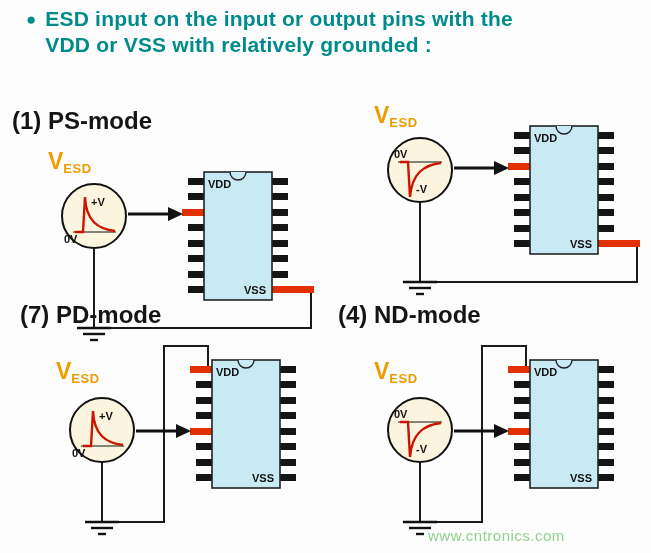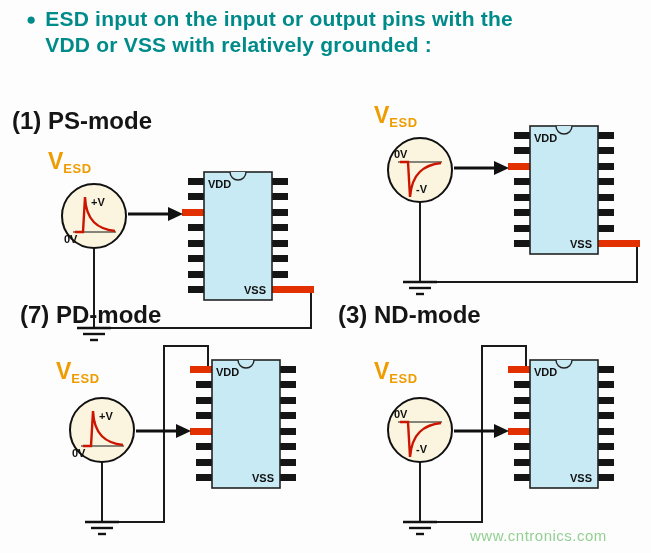--- a/index.html
+++ b/index.html
@@ -22,21 +22,21 @@
 
   .vesd{position:absolute;color:#ef9c00;font-weight:bold;font-size:23px;line-height:22px;}
   .vesd sub{font-size:13px;vertical-align:-4px;letter-spacing:0.5px;}
   .vesd-top{left:44px;top:44px;}
   .vesd-bottom{left:44px;top:60px;}
 
   
   .chiplbl{font-family:"Liberation Sans",sans-serif;font-weight:bold;font-size:11px;fill:#111;}
   .wavelbl{font-family:"Liberation Sans",sans-serif;font-weight:bold;font-size:11px;fill:#111;}
 
-  .watermark{position:absolute;left:470px;top:527px;color:#92d092;font-size:15px;letter-spacing:0.5px;}
+  .watermark{position:absolute;left:428px;top:527px;color:#92d092;font-size:15px;letter-spacing:0.5px;}
 </style>
 </head>
 <body>
 
 <div class="page">
 
   <div class="header">
     <span class="bullet">●</span>
     <div class="title">
       <div>ESD input on the input or output pins with the</div>
@@ -190,21 +190,21 @@
         <circle cx="90" cy="100" r="32" fill="#fbf5e0" stroke="#111" stroke-width="2"></circle>
         <line x1="69" y1="116" x2="112" y2="116" stroke="#111" stroke-width="1.2"></line>
         <path d="M71,116 L79,116 L81,81 C82,105 94,113 111,115" fill="none" stroke="#cc1500" stroke-width="2.4"></path>
         <text class="wavelbl" x="87" y="90">+V</text>
         <text class="wavelbl" x="60" y="127">0V</text>
       </g>
     </svg>
   </div>
 
   <div class="quad q4">
-    <div class="mode-label">(3) ND-mode</div>
+    <div class="mode-label">(4) ND-mode</div>
     <div class="vesd vesd-bottom"><span>V</span><sub>ESD</sub></div>
     <svg class="diagram-svg" width="318" height="212" viewBox="0 0 318 212">
       <g>
         <line x1="90" y1="132" x2="90" y2="192" stroke="#1a1a1a" stroke-width="2"></line>
         <polyline points="196,36 196,16 152,16 152,192 90,192" fill="none" stroke="#1a1a1a" stroke-width="2"></polyline>
       </g>
       <g stroke="#111" stroke-width="2.4">
         <line x1="73" y1="192" x2="107" y2="192"></line>
         <line x1="79" y1="198" x2="101" y2="198"></line>
         <line x1="86" y1="204" x2="94" y2="204"></line>

